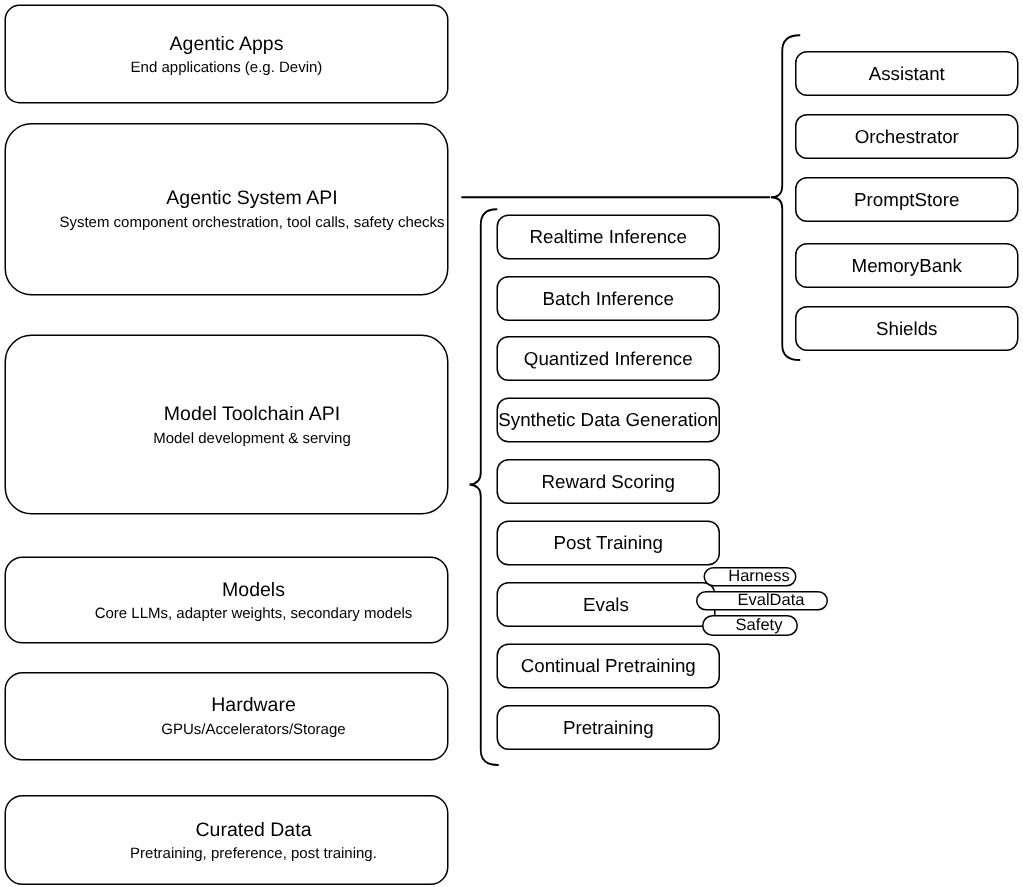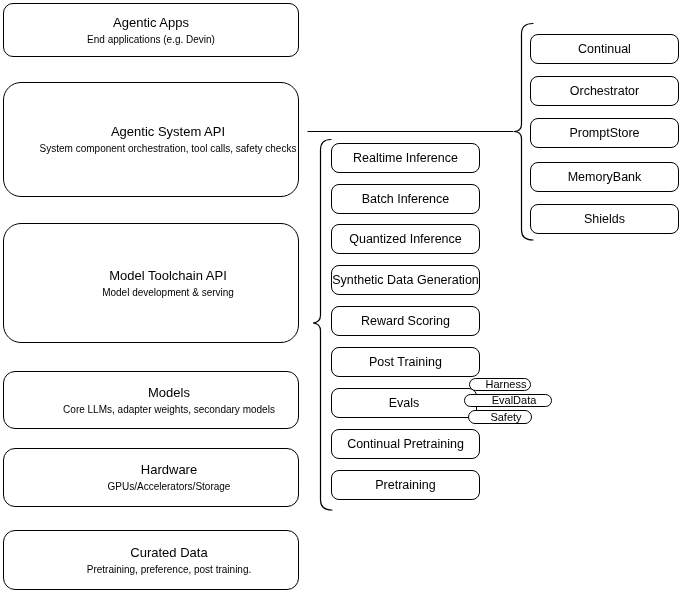--- a/index.html
+++ b/index.html
@@ -68,21 +68,21 @@
     stroke:#000000;
     stroke-width:1.2;
     stroke-linecap:round;
   }
 </style>
 </head>
 <body>
 
 <div class="canvas">
 
-  <div class="box layer r10" style="top:3px;height:54px;">
+  <div class="box layer r10" style="top:3px;height:66px;">
     <div class="ltitle">Agentic Apps</div>
     <div class="lsub">End applications (e.g. Devin)</div>
   </div>
 
   <div class="box layer r26" style="top:82px;height:115px;">
     <div class="ltitle">Agentic System API</div>
     <div class="lsub">System component orchestration, tool calls, safety checks</div>
   </div>
 
   <div class="box layer r26" style="top:223px;height:120px;">
@@ -137,21 +137,21 @@
     <span>Harness</span>
   </div>
   <div class="pill" style="left:464px;top:394px;width:88px;height:13px;">
     <span>EvalData</span>
   </div>
   <div class="pill" style="left:468px;top:410px;width:64px;height:14px;">
     <span>Safety</span>
   </div>
 
   <div class="box comp" style="top:34px;">
-    <span>Continual</span>
+    <span>Assistant</span>
   </div>
   <div class="box comp" style="top:76px;">
     <span>Orchestrator</span>
   </div>
   <div class="box comp" style="top:118px;">
     <span>PromptStore</span>
   </div>
   <div class="box comp" style="top:162px;">
     <span>MemoryBank</span>
   </div>

